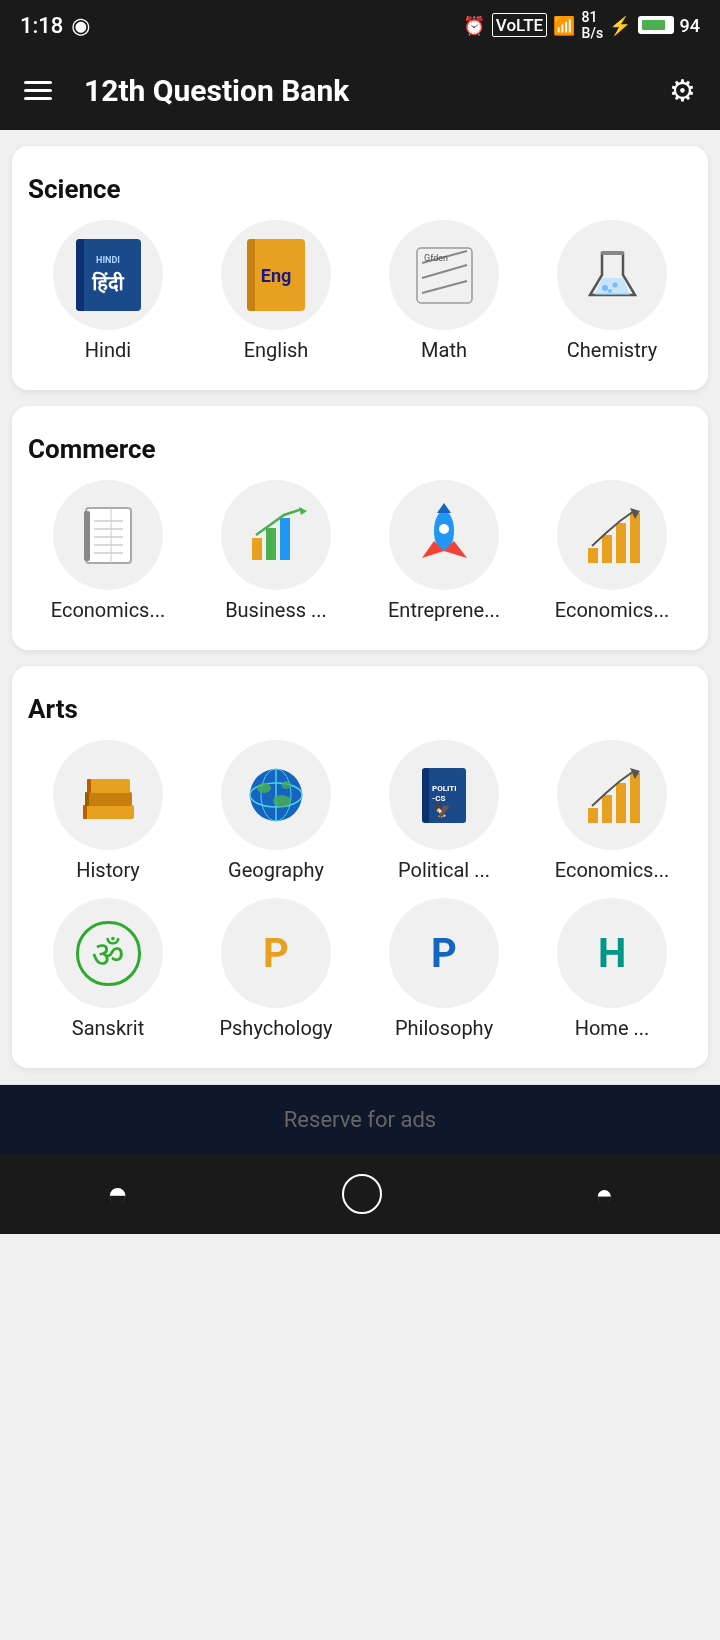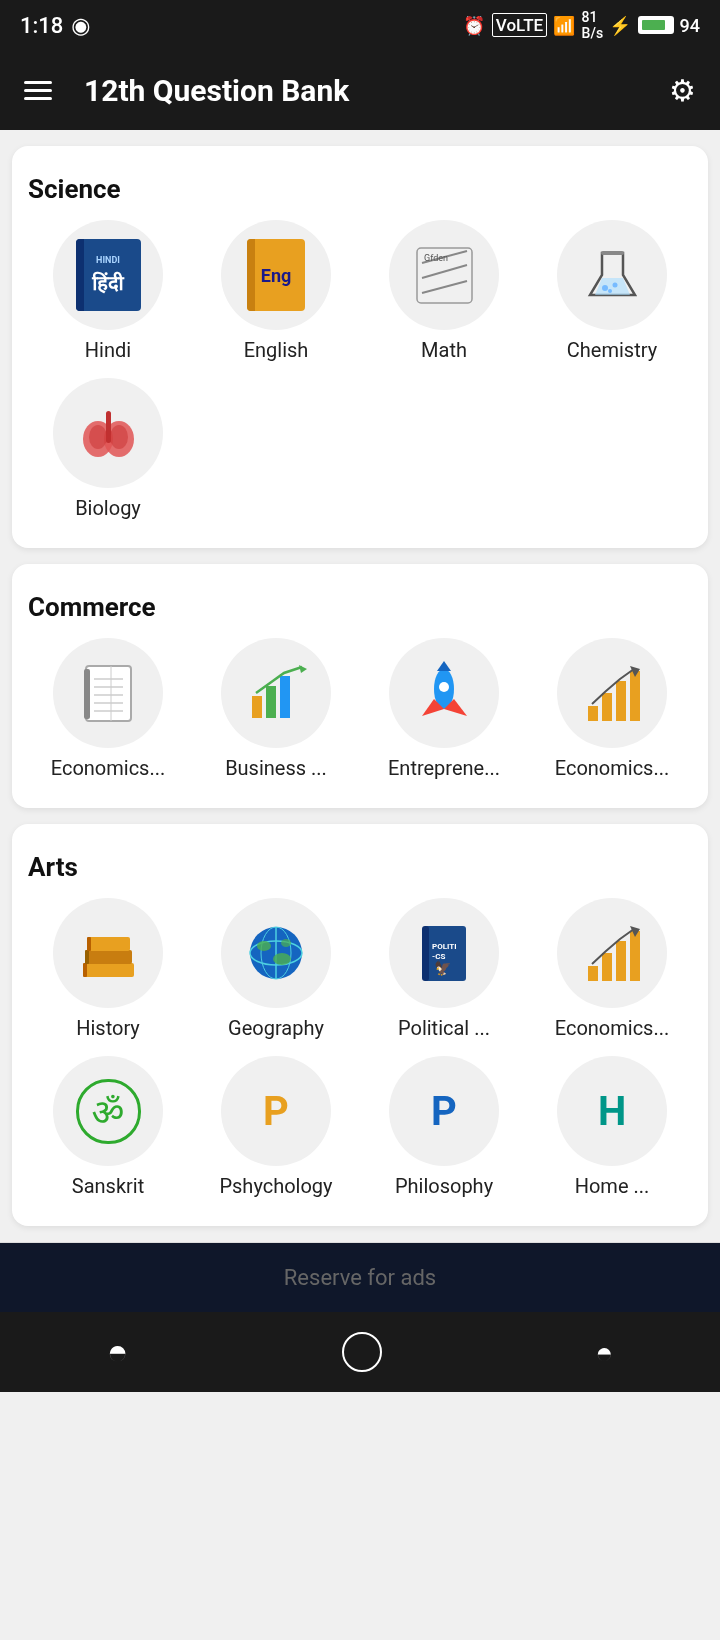--- a/index.html
+++ b/index.html
@@ -318,33 +318,20 @@
             <rect x="21" y="8" width="23" height="4" rx="2" fill="#888"></rect>
 
             <circle cx="25" cy="45" r="3" fill="#77bbff"></circle>
             <circle cx="35" cy="42" r="2.5" fill="#77bbff"></circle>
             <circle cx="30" cy="48" r="2" fill="#77bbff"></circle>
           </svg>
         </div>
         <span class="subject-label">Chemistry</span>
       </div>
 
-      <div class="subject-item">
-        <div class="subject-icon-circle">
-          <svg class="icon-svg" viewBox="0 0 65 65">
-
-            <ellipse cx="22" cy="38" rx="15" ry="18" fill="#e05555" opacity="0.85"></ellipse>
-            <ellipse cx="43" cy="38" rx="15" ry="18" fill="#e05555" opacity="0.85"></ellipse>
-            <rect x="30" y="10" width="5" height="32" rx="2.5" fill="#c03030"></rect>
-            <ellipse cx="22" cy="36" rx="9" ry="12" fill="#c83030" opacity="0.5"></ellipse>
-            <ellipse cx="43" cy="36" rx="9" ry="12" fill="#c83030" opacity="0.5"></ellipse>
-          </svg>
-        </div>
-        <span class="subject-label">Biology</span>
-      </div>
 
     </div>
   </div>
 
   <div class="section-card">
     <div class="section-title">Commerce</div>
     <div class="subjects-grid">
 
       <div class="subject-item">
         <div class="subject-icon-circle">

